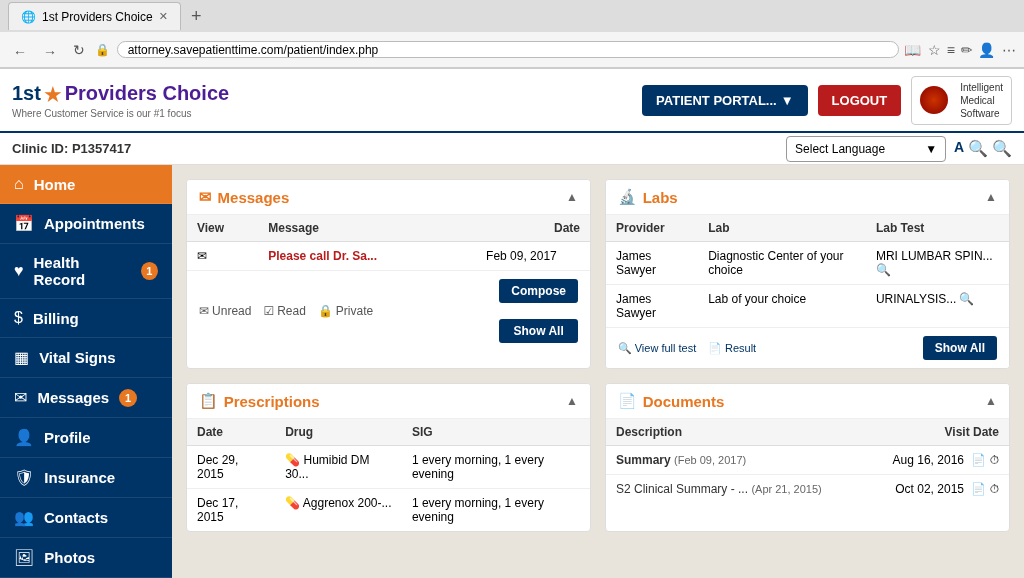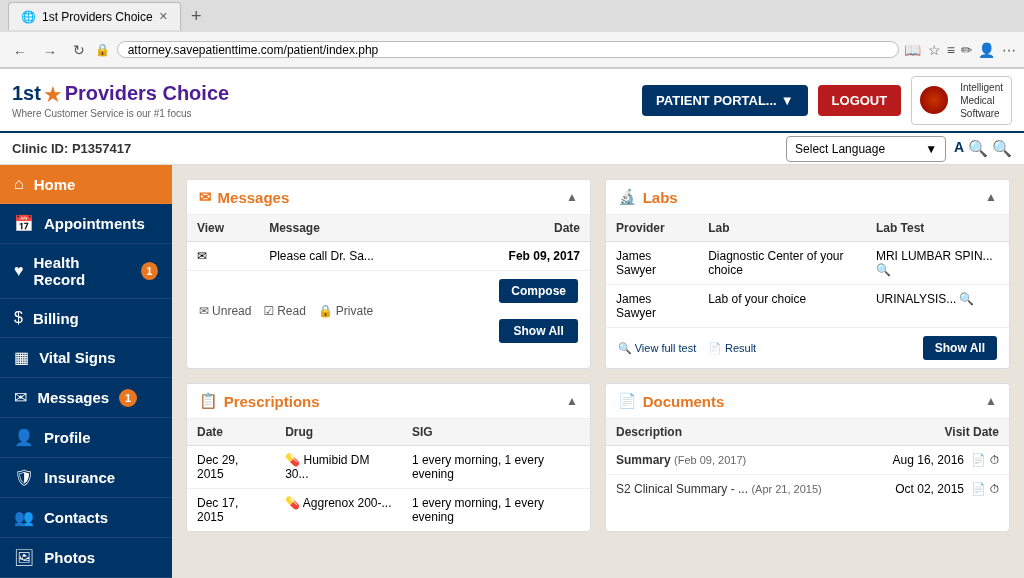--- a/index.html
+++ b/index.html
@@ -227,21 +227,21 @@
       color: #333;
       border-bottom: 1px solid #ddd;
     }
     td {
       padding: 7px 10px;
       font-size: 12px;
       border-bottom: 1px solid #eee;
       vertical-align: top;
     }
     tr:last-child td { border-bottom: none; }
-    .link-cell { color: #000000; font-weight: normal; cursor: pointer; }
+    .link-cell { color: #b91c1c; font-weight: bold; cursor: pointer; }
 
     
     .card-footer {
       display: flex;
       align-items: center;
       justify-content: space-between;
       padding: 8px 12px;
       border-top: 1px solid #eee;
       background: white;
     }
@@ -407,21 +407,21 @@
               <tr>
                 <th>View</th>
                 <th>Message</th>
                 <th style="text-align:right;">Date</th>
               </tr>
             </thead>
             <tbody>
               <tr>
                 <td><span>✉</span></td>
                 <td class="link-cell">Please call Dr. Sa...</td>
-                <td style="text-align:right;font-weight:bold;">Feb 09, 2017</td>
+                <td style="text-align:center;">Feb 09, 2017</td>
               </tr>
             </tbody>
           </table>
         </div>
         <div class="card-footer">
           <div class="footer-left">
             <span>
               <span>✉</span>
               <span>Unread</span>
             </span>

